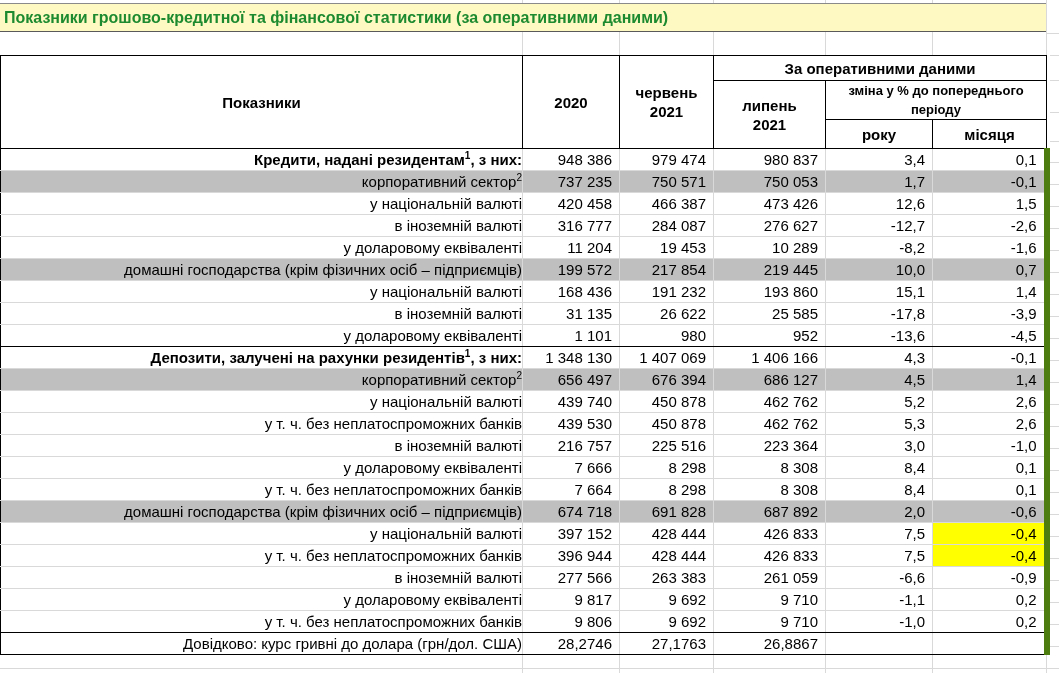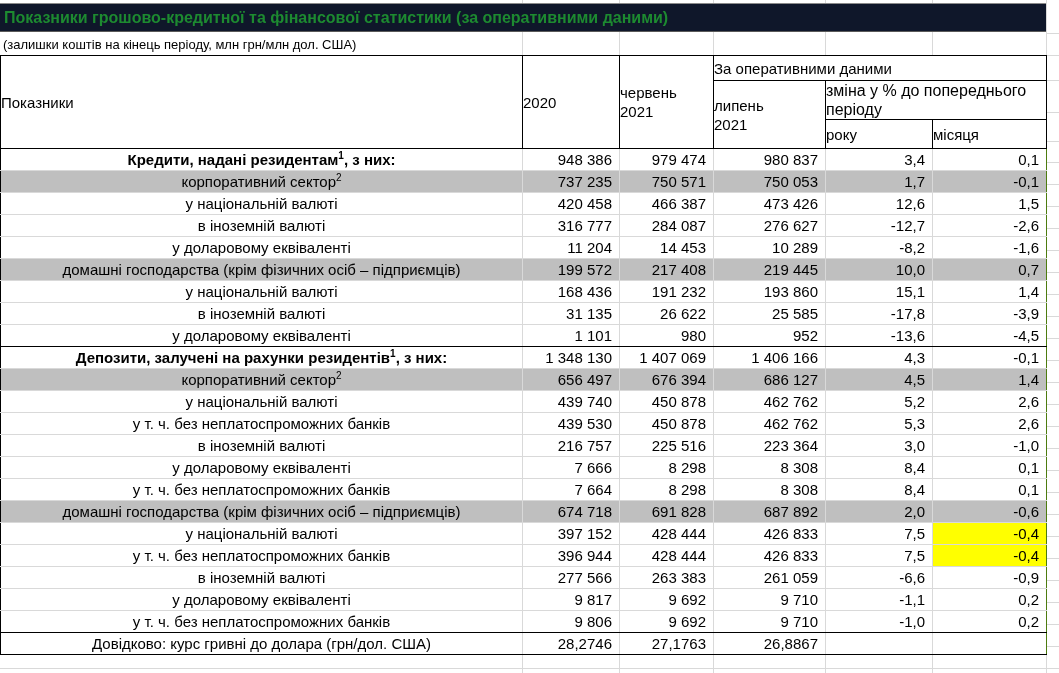--- a/index.html
+++ b/index.html
@@ -4,45 +4,45 @@
 <style>
   html,body{margin:0;padding:0;background:#fff;}
   body{width:1059px;height:673px;overflow:hidden;
        font-family:"Liberation Sans",sans-serif;color:#000;}
   .sheet{position:relative;width:1059px;height:673px;background:#fff;}
 
   
   .vline{position:absolute;top:0;width:1px;height:673px;background:var(--grid);z-index:0;}
   .hline{position:absolute;height:1px;background:var(--grid);z-index:0;}
 
-  .title-bar{position:absolute;top:3px;left:0;width:1046px;height:29px;background:#0f172a;
+  .title-bar{position:absolute;top:3px;left:0;width:1046px;height:29px;background:#fef9c3;
     border-top:1px solid #8a8a8a;border-bottom:1px solid #5a5a5a;box-sizing:border-box;
     display:flex;align-items:center;padding-left:4px;z-index:2;
     font-size:16px;font-weight:bold;color:var(--green);}
   .subtitle{position:absolute;top:34px;left:0;height:20px;display:flex;align-items:center;
     padding-left:3px;font-size:13px;z-index:2;background:transparent;}
 
   table.tbl{position:absolute;top:55px;left:0;width:1046px;border-collapse:collapse;
     table-layout:fixed;z-index:2;background:#fff;font-size:15px;}
-  .tbl th{font-weight:normal;border:1px solid #000;text-align:left;vertical-align:middle;
+  .tbl th{font-weight:bold;border:1px solid #000;text-align:center;vertical-align:middle;
     padding:0;background:#fff;white-space:pre-line;line-height:19px;}
   .tbl thead tr.h1{height:25px;}
   .tbl thead tr.h2{height:32px;}
   .tbl thead tr.h3{height:29px;}
-  .tbl th.small{font-size:16px;}
+  .tbl th.small{font-size:13px;}
   .tbl tbody tr{height:22px;}
   .tbl td{padding:0;border-right:1px solid var(--grid);border-bottom:1px solid var(--grid);
     vertical-align:middle;white-space:nowrap;overflow:hidden;line-height:21px;background:#fff;}
   .tbl td:first-child{border-left:1px solid #000;}
-  .tbl td:last-child{border-right:1px solid #4d7c0f;margin-top:28px;}
+  .tbl td:last-child{border-right:6px solid #4d7c0f;margin-top:28px;}
   .tbl tr.bb td{border-bottom-color:#000;}
   .tbl tr.gray td{background:var(--gray);}
   .tbl td.val{text-align:right;padding-right:7px;}
   .tbl td.val.yellow{background:var(--yellow);text-align:right;}
-  .tbl td.lab{text-align:center;}
+  .tbl td.lab{text-align:right;}
   .tbl tr.bold td.lab{font-weight:bold;}
   .ind0{padding-left:4px;}
   .ind1{padding-left:22px;}
   .ind2{padding-left:62px;margin-top:12px;}
   .ind3{padding-left:94px;}
   .ind4{padding-left:126px;}
   sup{font-size:10px;line-height:0;}
 
   .right-strip{position:absolute;left:1046px;top:141px;width:13px;height:506px;z-index:1;
     background:repeating-linear-gradient(to bottom,transparent 0 21px,var(--grid) 21px 22px);}
@@ -55,21 +55,20 @@
 
   <div class="vline" style="left:522px"></div>
   <div class="vline" style="left:619px"></div>
   <div class="vline" style="left:713px"></div>
   <div class="vline" style="left:825px"></div>
   <div class="vline" style="left:932px"></div>
   <div class="vline" style="left:1046px"></div>
   <div class="hline" style="top:668px;left:0;width:1059px"></div>
 
   <div class="title-bar">Показники грошово-кредитної та фінансової статистики (за оперативними даними)</div>
-  <div class="subtitle">(залишки коштів на кінець періоду, млн грн/млн дол. США)</div>
 
   <table class="tbl">
     <colgroup>
       <col style="width:522px">
         <col style="width:97px">
         <col style="width:94px">
       <col style="width:112px">
         <col style="width:107px">
         <col style="width:114px">
     </colgroup>
@@ -120,29 +119,29 @@
           <td class="lab ind2">в іноземній валюті</td>
           <td class="val">316 777</td>
           <td class="val">284 087</td>
           <td class="val">276 627</td>
           <td class="val">-12,7</td>
           <td class="val">-2,6</td>
         </tr>
         <tr class="plain">
           <td class="lab ind3">у доларовому еквіваленті</td>
           <td class="val">11 204</td>
-          <td class="val">14 453</td>
+          <td class="val">19 453</td>
           <td class="val">10 289</td>
           <td class="val">-8,2</td>
           <td class="val">-1,6</td>
         </tr>
         <tr class="gray">
           <td class="lab ind1">домашні господарства (крім фізичних осіб – підприємців)</td>
           <td class="val">199 572</td>
-          <td class="val">217 408</td>
+          <td class="val">217 854</td>
           <td class="val">219 445</td>
           <td class="val">10,0</td>
           <td class="val">0,7</td>
         </tr>
         <tr class="plain">
           <td class="lab ind2">у національній валюті</td>
           <td class="val">168 436</td>
           <td class="val">191 232</td>
           <td class="val">193 860</td>
           <td class="val">15,1</td>

